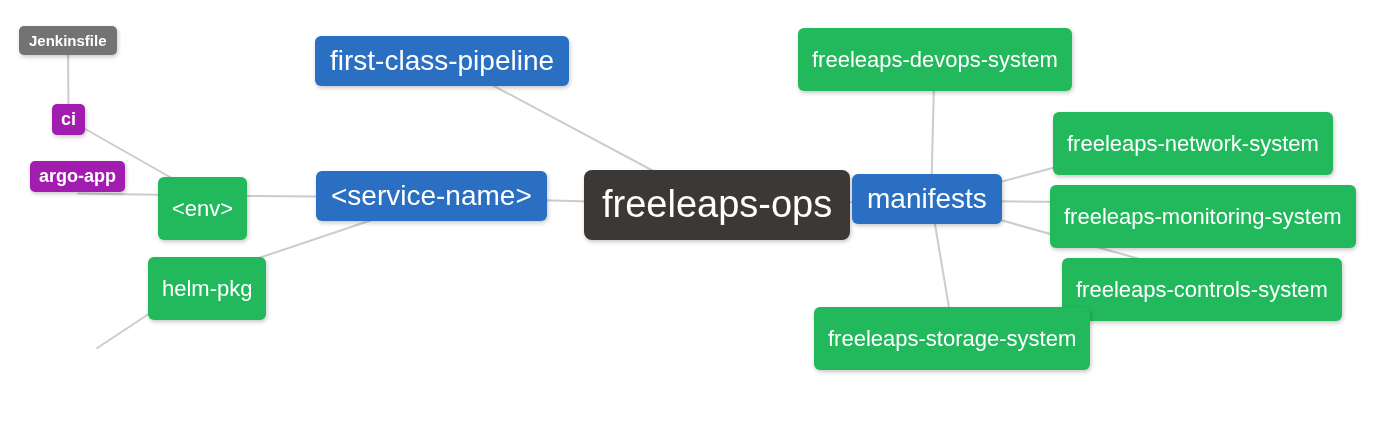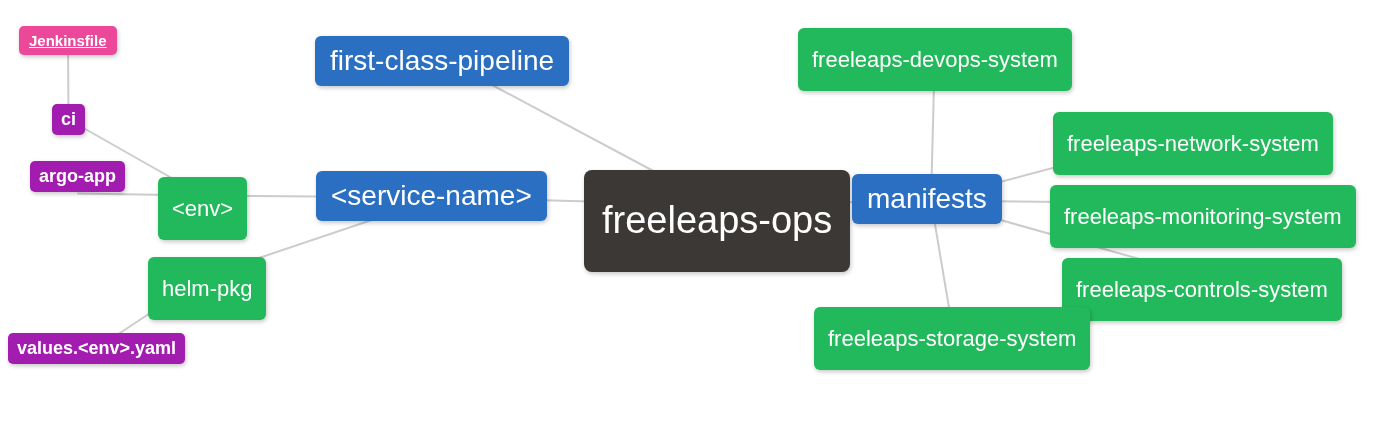--- a/index.html
+++ b/index.html
@@ -13,30 +13,30 @@
   #edge-layer{position:absolute;left:0;top:0;z-index:0;}
   .node{
     position:absolute;
     z-index:1;
     color:#ffffff;
     white-space:nowrap;
     line-height:1.15;
     box-shadow:1px 2px 4px rgba(0,0,0,.22);
     cursor:pointer;
   }
-  .root{font-size:38px;font-weight:400;padding:29px 18px;border-radius:8px;}
+  .root{font-size:38px;font-weight:400;padding:13px 18px;border-radius:8px;}
   .l1{font-size:28px;font-weight:400;padding:9px 15px;border-radius:6px;}
   .l2{font-size:22px;font-weight:400;padding:19px 14px;border-radius:6px;}
   .l3{font-size:18px;font-weight:700;padding:5px 9px;border-radius:5px;}
   .l4{font-size:15px;font-weight:700;padding:6px 10px;border-radius:5px;}
   .c-dark{background:#3b3835;}
   .c-blue{background:#2a6fc2;}
   .c-green{background:#22b95c;}
   .c-red{background:#a21caf;}
-  .c-orange{background:#ec4899;text-decoration:underline;}
+  .c-orange{background:#737373;}
 </style>
 </head>
 <body>
 
 <div class="canvas">
   <svg id="edge-layer" width="1390" height="421">
       <line x1="68" y1="40.5" x2="68.5" y2="119.5" stroke="#cccccc" stroke-width="2"></line>
       <line x1="68.5" y1="119.5" x2="202.5" y2="195.5" stroke="#cccccc" stroke-width="2"></line>
       <line x1="77.5" y1="193.5" x2="202.5" y2="195.5" stroke="#cccccc" stroke-width="2"></line>
       <line x1="202.5" y1="195.5" x2="438.5" y2="197.5" stroke="#cccccc" stroke-width="2"></line>
@@ -50,21 +50,20 @@
       <line x1="931" y1="200.5" x2="1203" y2="203.5" stroke="#cccccc" stroke-width="2"></line>
       <line x1="931" y1="200.5" x2="1202" y2="276.5" stroke="#cccccc" stroke-width="2"></line>
       <line x1="931" y1="200.5" x2="952" y2="325.5" stroke="#cccccc" stroke-width="2"></line>
     </svg>
 
   <div class="node l4 c-orange" style="left: 19px; top: 26px;">Jenkinsfile</div>
   <div class="node l3 c-red" style="left: 52px; top: 104px;">ci</div>
   <div class="node l3 c-red" style="left: 30px; top: 161px;">argo-app</div>
   <div class="node l2 c-green" style="left: 158px; top: 177px;">&lt;env&gt;</div>
   <div class="node l2 c-green" style="left: 148px; top: 257px;">helm-pkg</div>
-  <div class="node l3 c-red" style="left: 8px; top: 333px;">values.&lt;env&gt;.yaml</div>
   <div class="node l1 c-blue" style="left: 316px; top: 171px;">&lt;service-name&gt;</div>
   <div class="node l1 c-blue" style="left: 315px; top: 36px;">first-class-pipeline</div>
   <div class="node root c-dark" style="left: 584px; top: 170px;">freeleaps-ops</div>
   <div class="node l1 c-blue" style="left: 852px; top: 174px;">manifests</div>
   <div class="node l2 c-green" style="left: 798px; top: 28px;">freeleaps-devops-system</div>
   <div class="node l2 c-green" style="left: 1053px; top: 112px;">freeleaps-network-system</div>
   <div class="node l2 c-green" style="left: 1050px; top: 185px;">freeleaps-monitoring-system</div>
   <div class="node l2 c-green" style="left: 1062px; top: 258px;">freeleaps-controls-system</div>
   <div class="node l2 c-green" style="left: 814px; top: 307px;">freeleaps-storage-system</div>
 </div>

